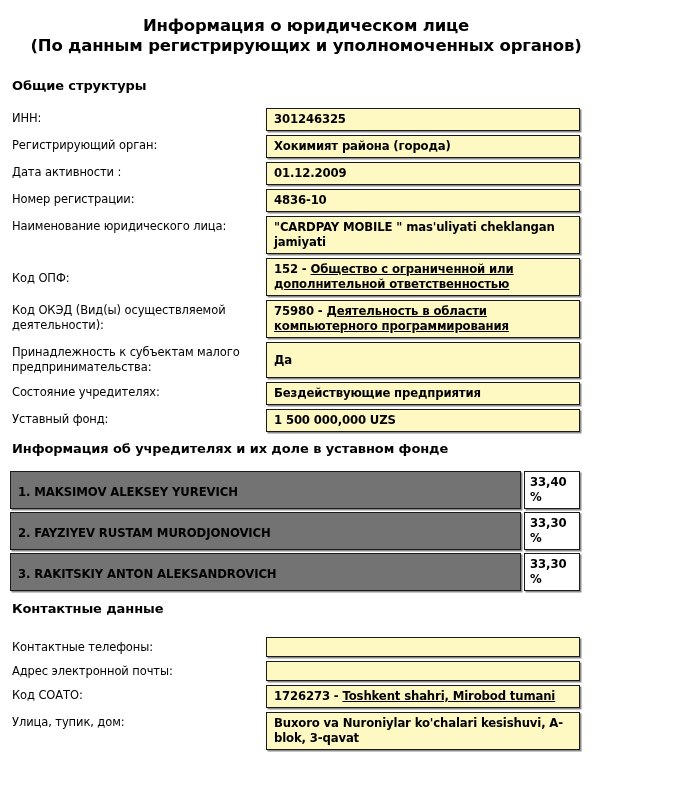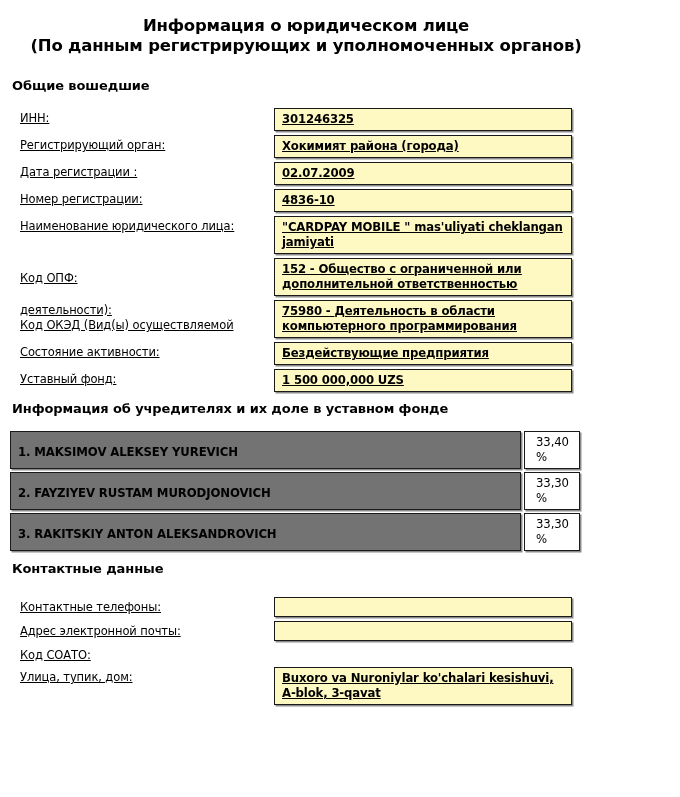--- a/index.html
+++ b/index.html
@@ -39,23 +39,22 @@
   
   .section-heading {
     font-weight: bold;
     font-size: 13px;
     margin: 0 0 0 12px;
     letter-spacing: -0.1px;
   }
 
   
   .fields {
-    margin: 8px;
+    margin: 0;
     padding: 0;
-    text-decoration: underline;
   }
   .field-row {
     display: flex;
     align-items: flex-start;
     margin-bottom: 4px;
   }
   .field-label {
     width: 266px;
     flex: 0 0 266px;
     padding-left: 12px;
@@ -113,86 +112,93 @@
     line-height: 15px;
     letter-spacing: -0.1px;
   }
   .founder-share {
     flex: 0 0 56px;
     width: 56px;
     margin-left: 3px;
     border: 1.5px solid #1a1a1a;
     box-shadow: 1.5px 1.5px 0 0 #8c8c8c;
     background: #fff;
-    padding: 3px 4px 3px 11px;
-    box-sizing: border-box;
-    font-weight: normal;
+    padding: 3px 4px 3px 5px;
+    box-sizing: border-box;
+    font-weight: bold;
     font-size: 11.7px;
     line-height: 15px;
     letter-spacing: -0.1px;
   }
 
   .sp { display: block; }
 </style>
 </head>
 <body>
 
 <div class="page">
 
   <div class="doc-title">
     <span class="line1">Информация о юридическом лице</span>
     <span class="line2">(По данным регистрирующих и уполномоченных органов)</span>
   </div>
 
-  <div class="section-heading" style="margin-top:22px;">Общие вошедшие</div>
+  <div class="section-heading" style="margin-top:22px;">Общие структуры</div>
 
   <div class="fields" style="margin-top:15px;">
 
     <div class="field-row">
       <div class="field-label pad3">ИНН:</div>
       <div class="field-box">301246325</div>
     </div>
 
     <div class="field-row">
       <div class="field-label pad3">Регистрирующий орган:</div>
       <div class="field-box">Хокимият района (города)</div>
     </div>
 
     <div class="field-row">
-      <div class="field-label pad3">Дата регистрации :</div>
-      <div class="field-box">02.07.2009</div>
+      <div class="field-label pad3">Дата активности :</div>
+      <div class="field-box">01.12.2009</div>
     </div>
 
     <div class="field-row">
       <div class="field-label pad3">Номер регистрации:</div>
       <div class="field-box">4836-10</div>
     </div>
 
     <div class="field-row">
       <div class="field-label pad3">Наименование юридического лица:</div>
       <div class="field-box">"CARDPAY MOBILE " mas'uliyati cheklangan jamiyati</div>
     </div>
 
     <div class="field-row">
       <div class="field-label tall">Код ОПФ:</div>
       <div class="field-box"><span>152 - </span><span class="lnk">Общество с ограниченной или дополнительной ответственностью</span></div>
     </div>
 
     <div class="field-row">
       <div class="field-label pad3">
+          <span class="sp">Код ОКЭД (Вид(ы) осуществляемой</span>
           <span class="sp">деятельности):</span>
-          <span class="sp">Код ОКЭД (Вид(ы) осуществляемой</span>
         </div>
       <div class="field-box"><span>75980 - </span><span class="lnk">Деятельность в области компьютерного программирования</span></div>
     </div>
 
 
-
-    <div class="field-row">
-      <div class="field-label pad3">Состояние активности:</div>
+    <div class="field-row">
+      <div class="field-label pad3">
+          <span class="sp">Принадлежность к субъектам малого</span>
+          <span class="sp">предпринимательства:</span>
+        </div>
+      <div class="field-box" style="min-height:36px;padding-top:10px;">Да</div>
+    </div>
+
+    <div class="field-row">
+      <div class="field-label pad3">Состояние учредителях:</div>
       <div class="field-box">Бездействующие предприятия</div>
     </div>
 
     <div class="field-row">
       <div class="field-label pad3">Уставный фонд:</div>
       <div class="field-box">1 500 000,000 UZS</div>
     </div>
 
   </div>
 
@@ -226,20 +232,21 @@
       <div class="field-box empty"></div>
     </div>
 
     <div class="field-row">
       <div class="field-label pad3">Адрес электронной почты:</div>
       <div class="field-box empty"></div>
     </div>
 
     <div class="field-row">
       <div class="field-label pad3">Код СОАТО:</div>
+      <div class="field-box"><span>1726273 - </span><span class="lnk">Toshkent shahri, Mirobod tumani</span></div>
     </div>
 
     <div class="field-row">
       <div class="field-label pad3">Улица, тупик, дом:</div>
       <div class="field-box">Buxoro va Nuroniylar ko'chalari kesishuvi, A-blok, 3-qavat</div>
     </div>
 
   </div>
 
 </div>

